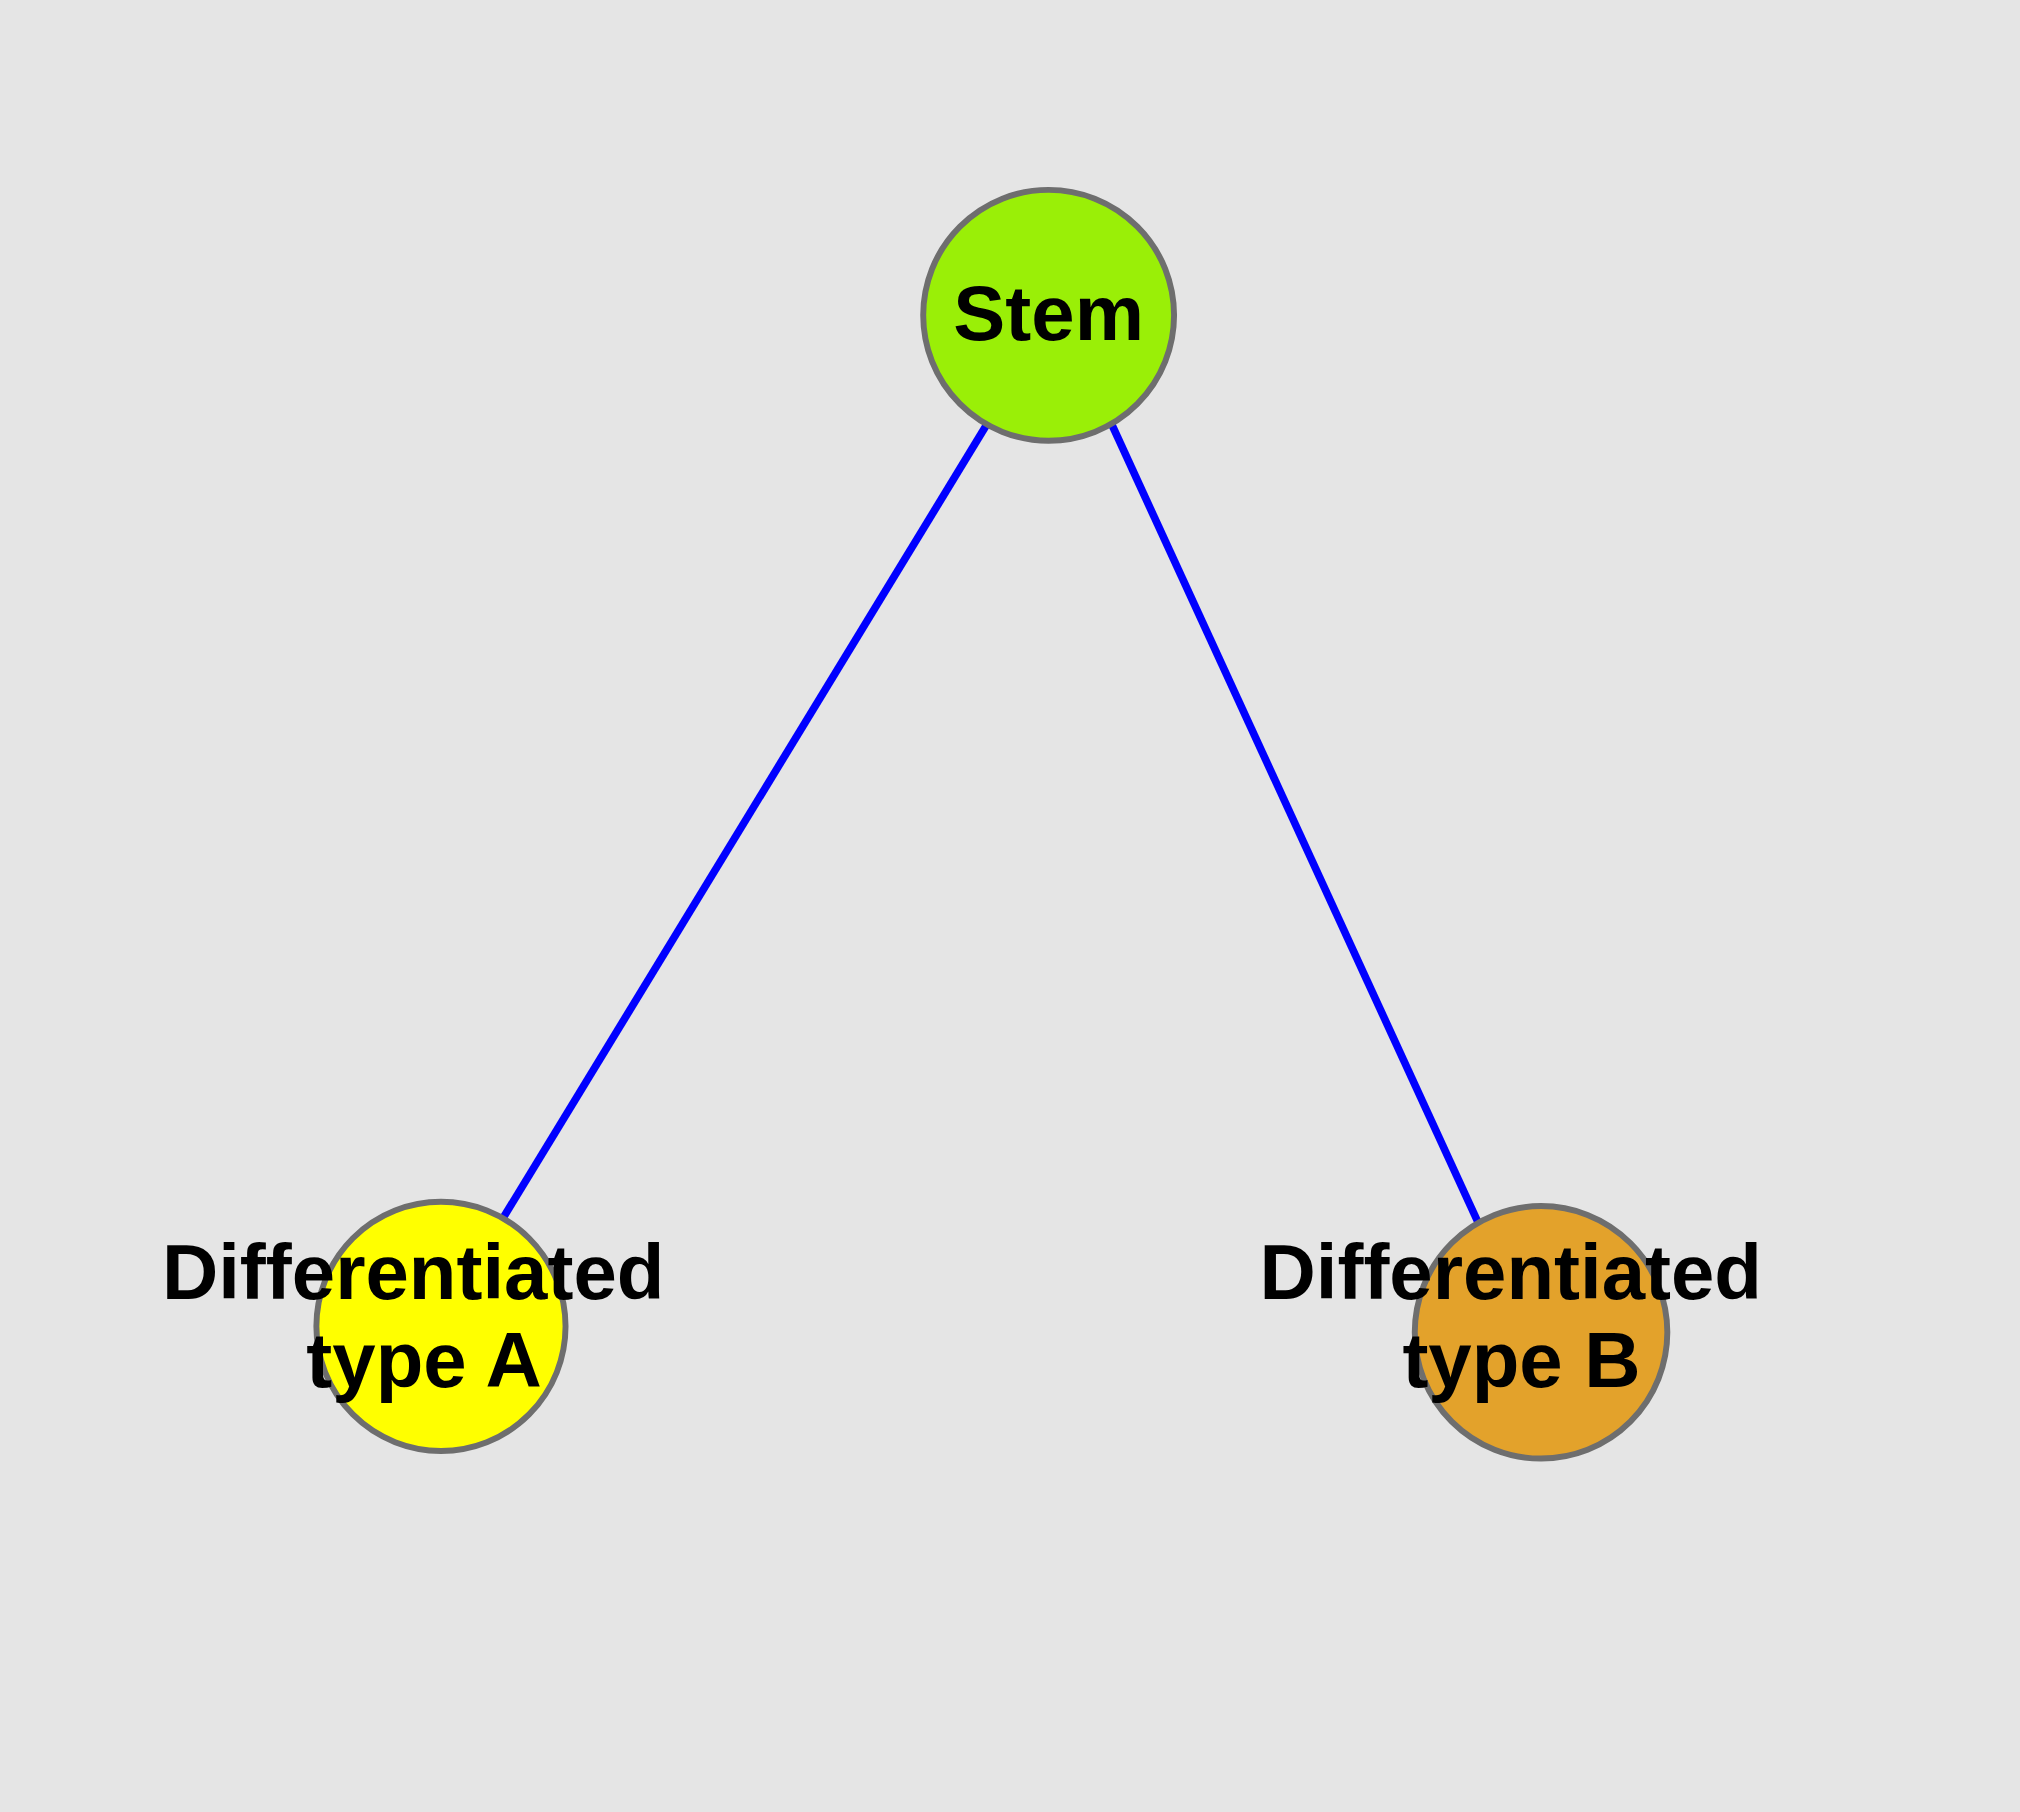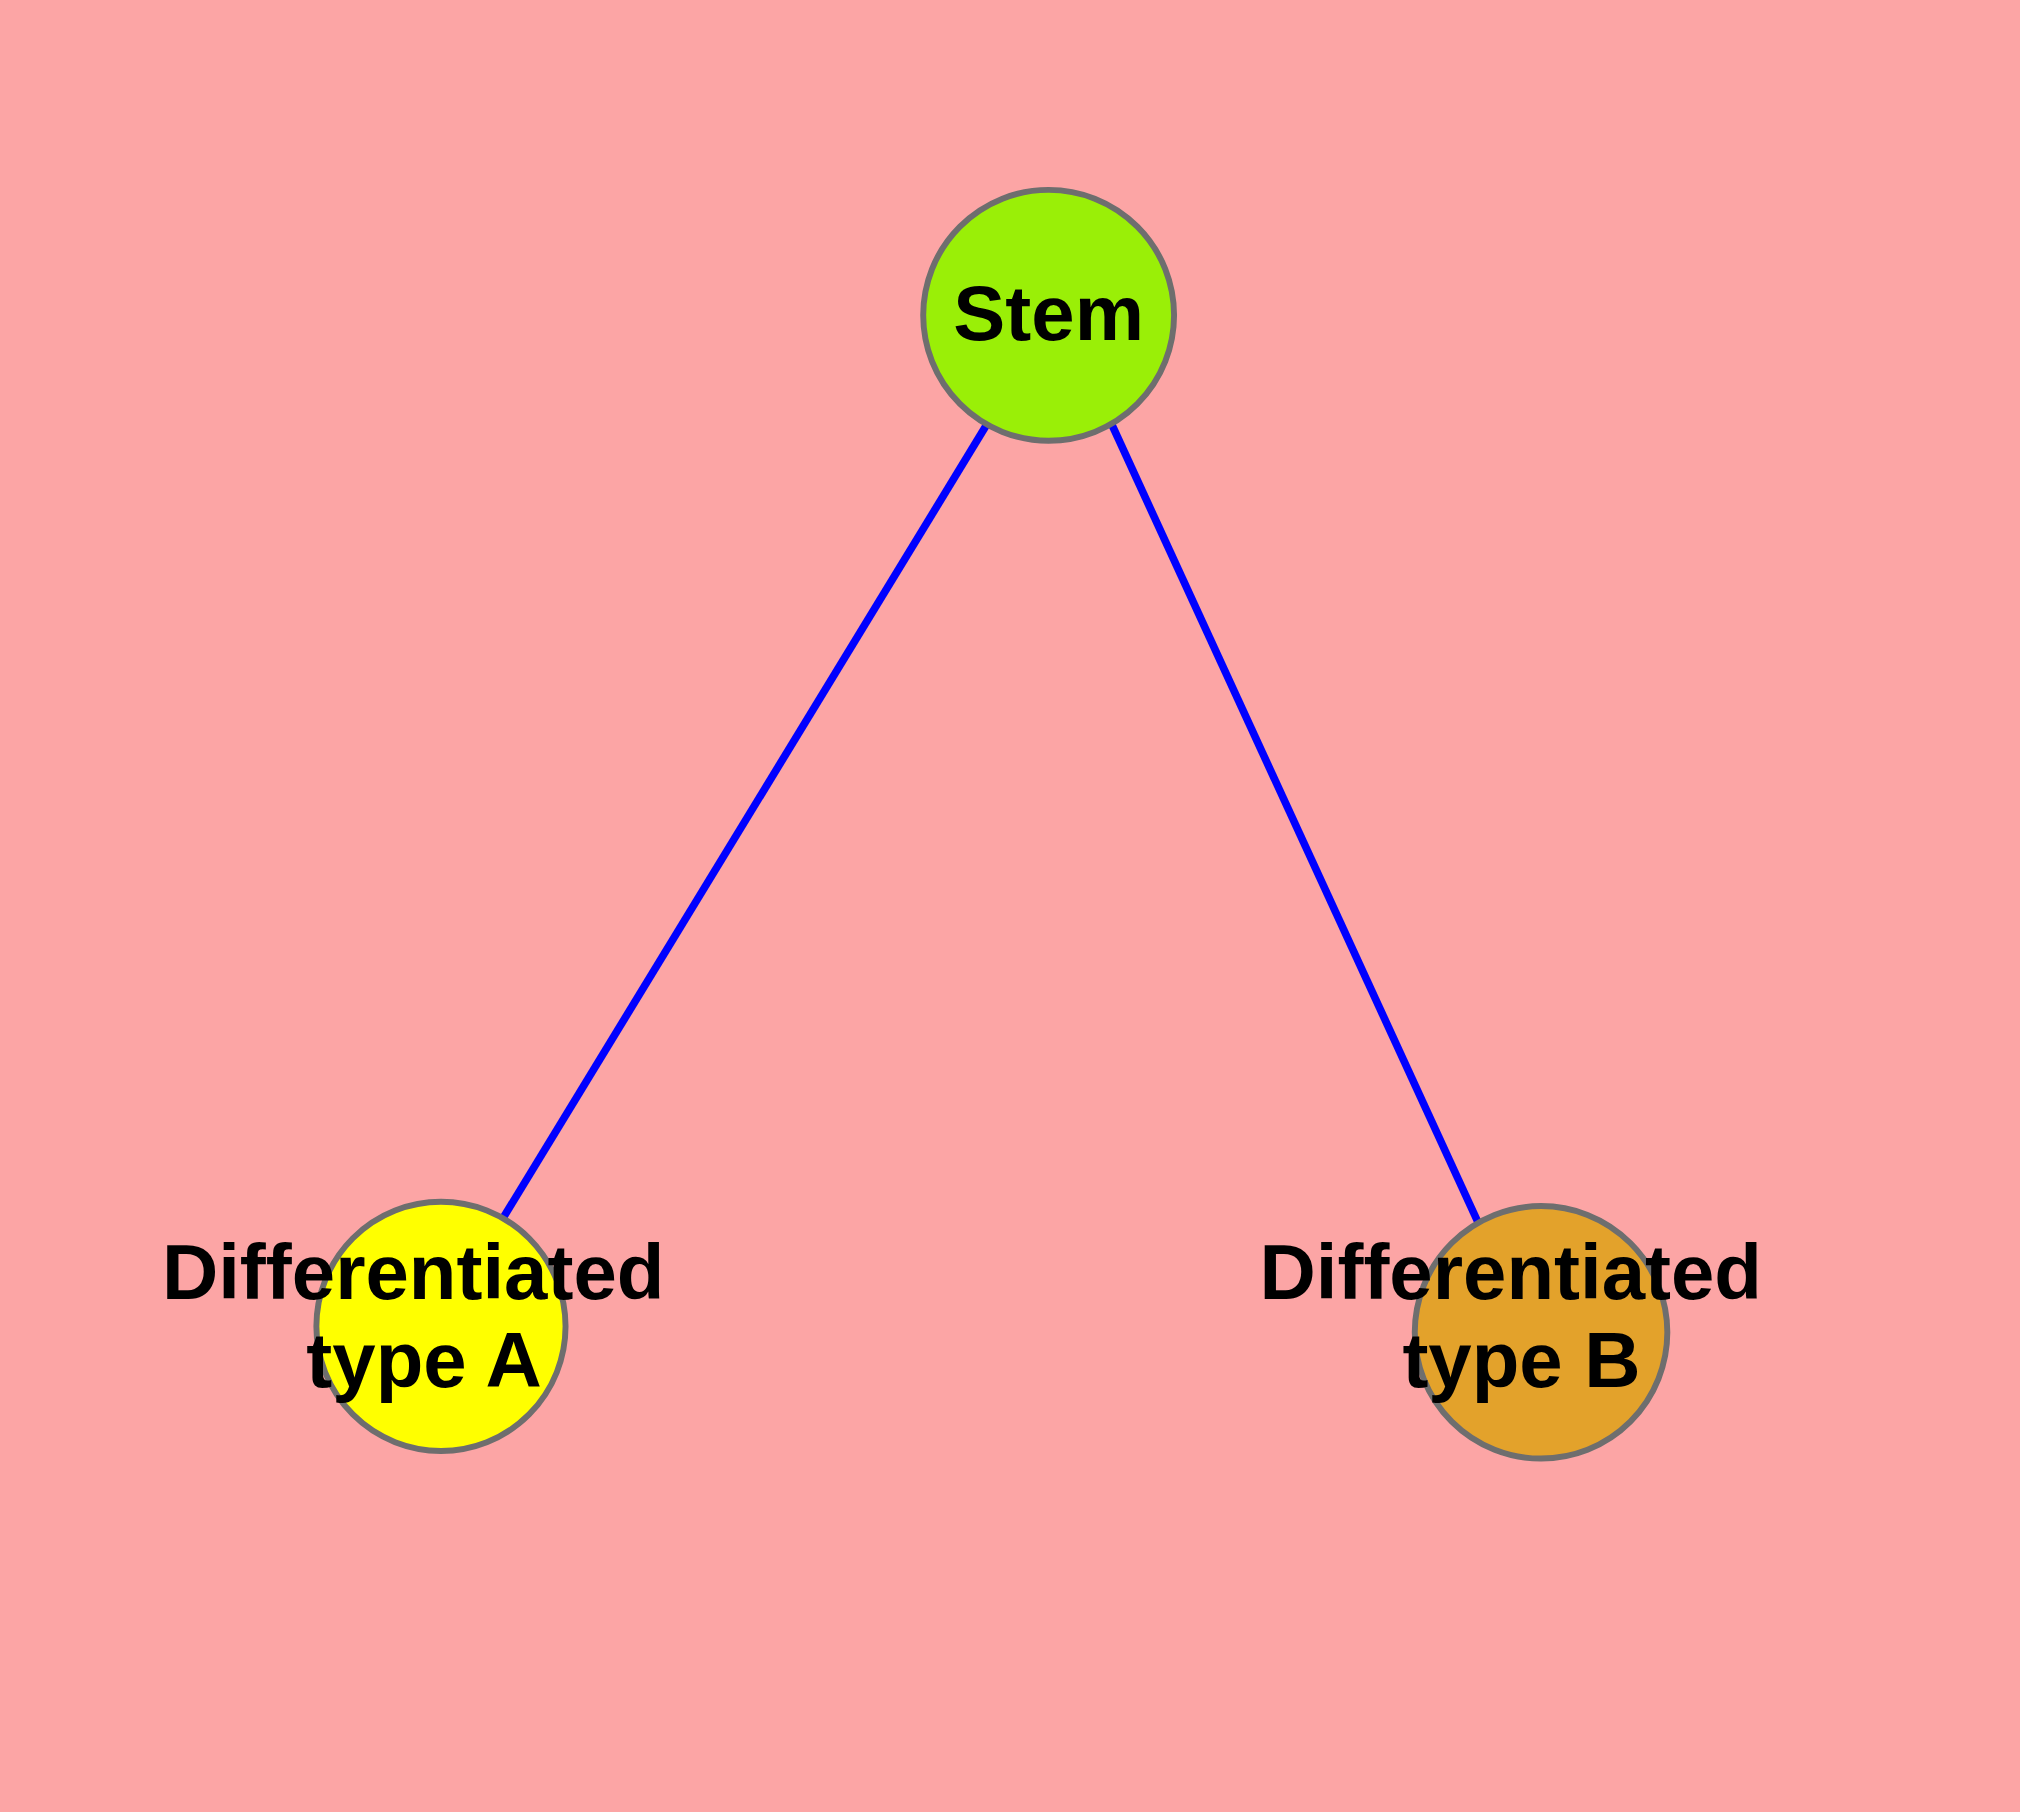--- a/index.html
+++ b/index.html
@@ -33,21 +33,21 @@
     font-family: "Liberation Sans", sans-serif;
     font-weight: bold;
     fill: #000000;
     text-anchor: middle;
     dominant-baseline: middle;
   }
 </style>
 </head>
 <body>
 
-<div id="canvas" style="background: #fca5a5;">
+<div id="canvas" style="background: #e5e5e5;">
   <svg id="graph-svg" viewBox="0 0 2384 2138">
 
     <g>
       <line class="edge-line" x1="1164" y1="501" x2="594" y2="1436" stroke="#0000ff" stroke-width="9"></line>
       <line class="edge-line" x1="1312" y1="502" x2="1744" y2="1443" stroke="#0000ff" stroke-width="9"></line>
     </g>
 
     <g>
 
       <g>

